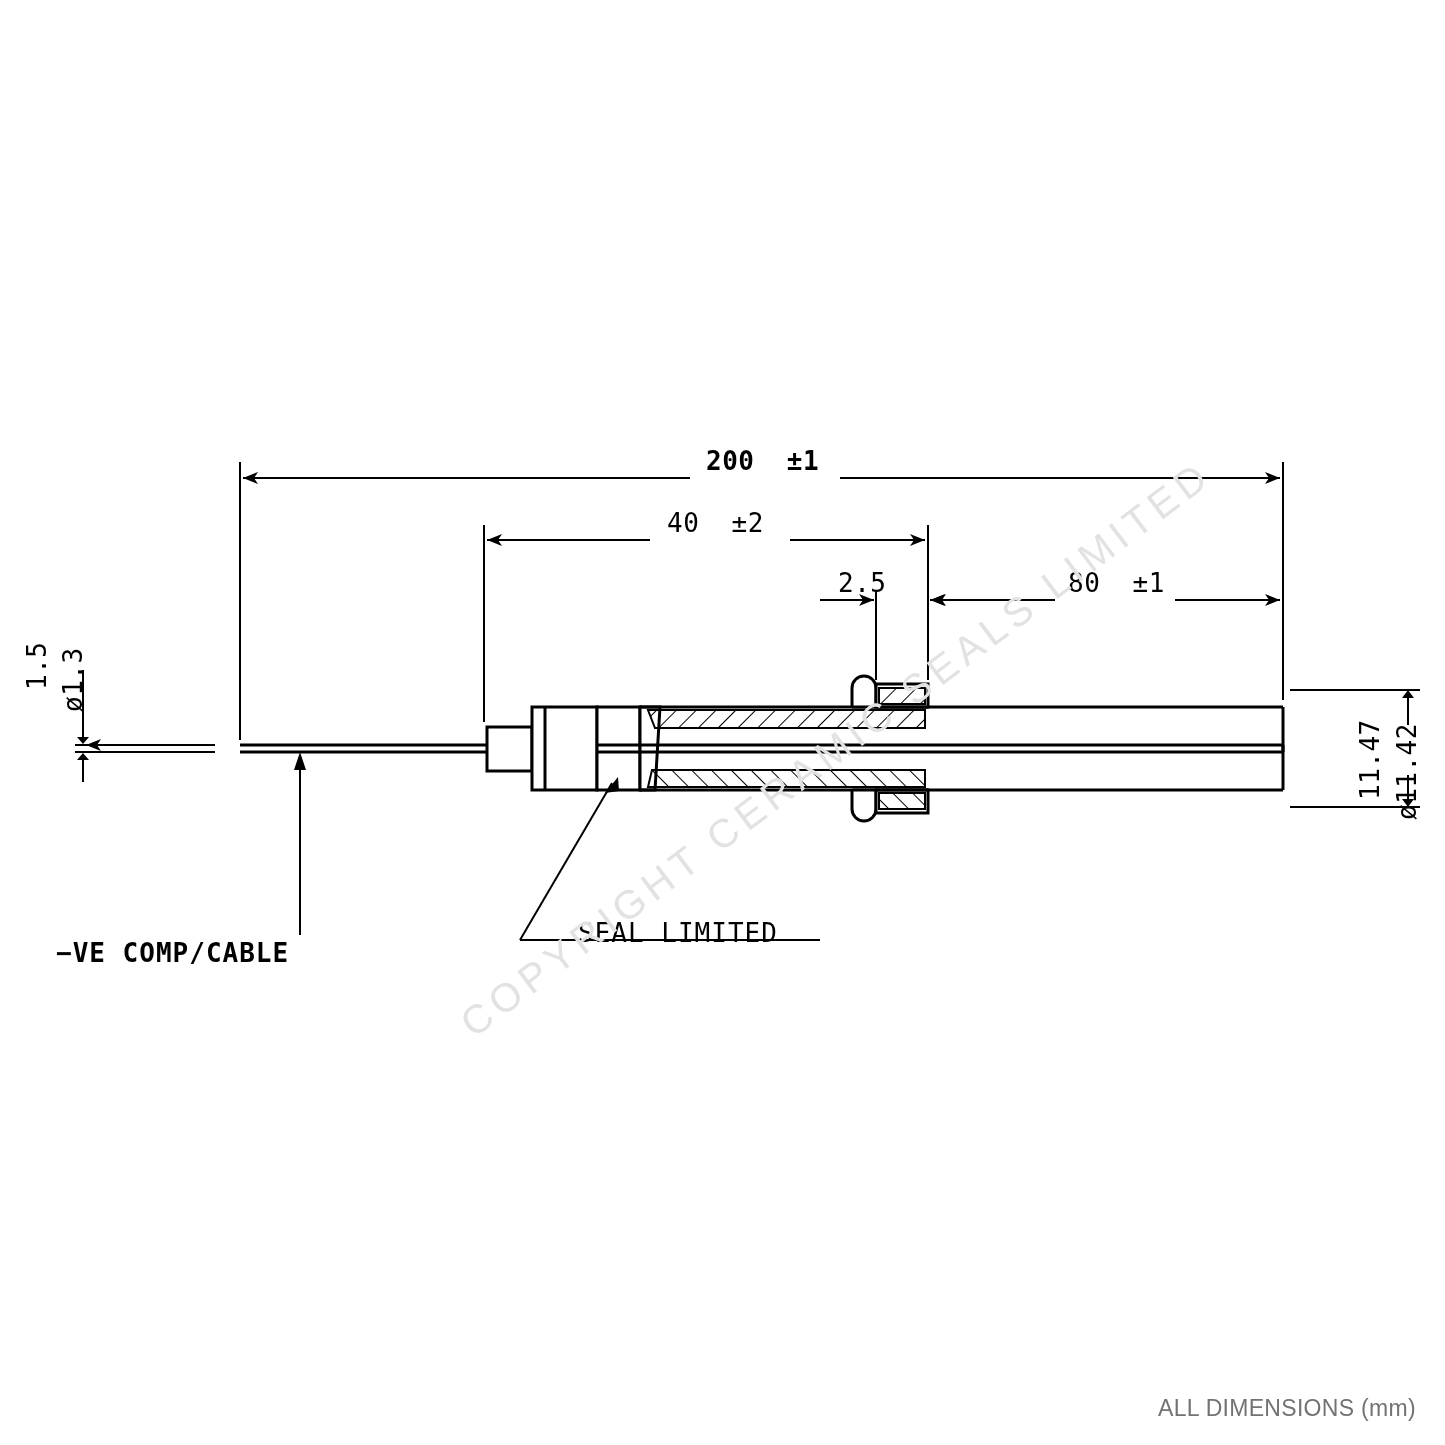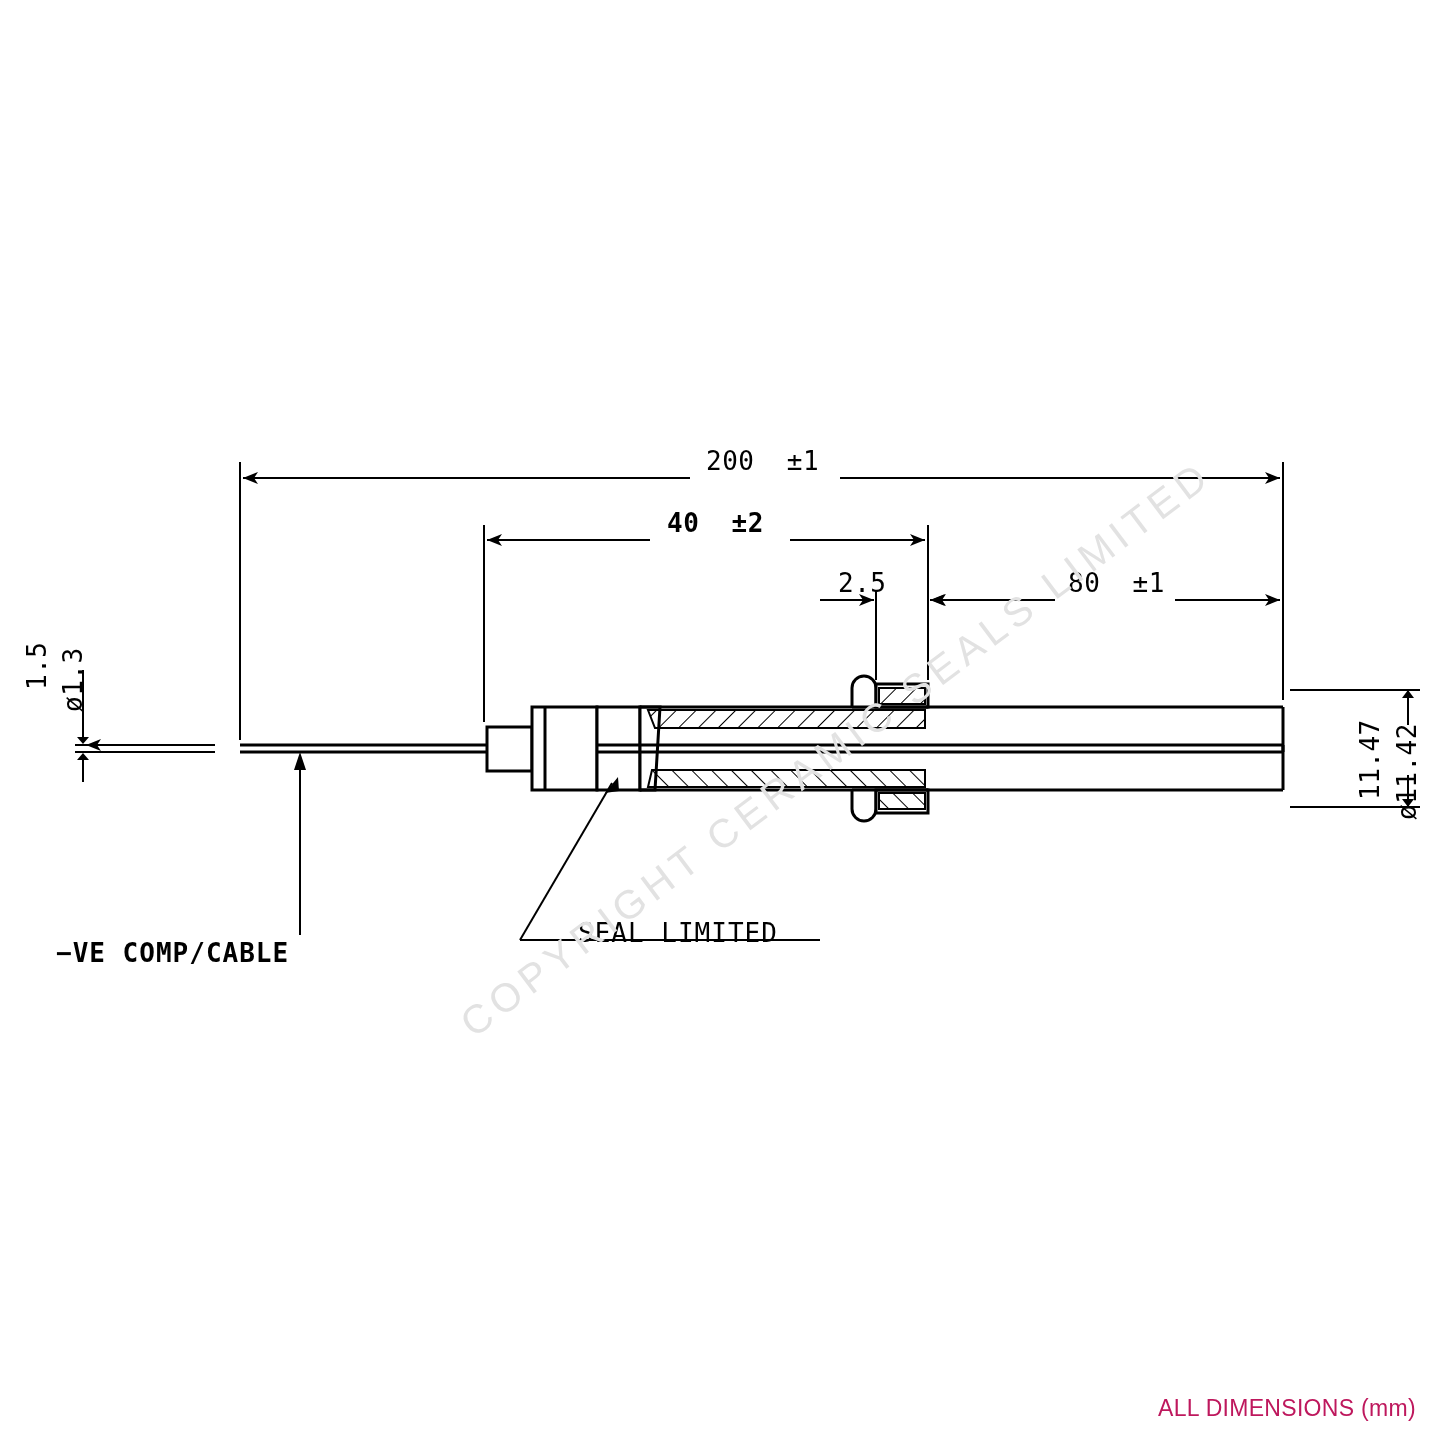--- a/index.html
+++ b/index.html
@@ -32,21 +32,21 @@
     font-size: 26px;
     letter-spacing: 0.5px;
   }
   .note-txt {
     font-size: 26px;
     letter-spacing: 1px;
   }
   .footer-txt {
     font-family: "Liberation Sans", sans-serif;
     font-size: 23px;
-    color: #be185d;
+    color: #737373;
     letter-spacing: 0.3px;
   }
   .rot90 {
     transform: rotate(-90deg);
     transform-origin: left top;
   }
   .wm {
     position: absolute;
     font-family: "Liberation Sans", sans-serif;
     font-size: 40px;
@@ -190,23 +190,23 @@
       </g>
 
       <g>
         <line x1="612" y1="783" x2="520" y2="940"></line>
         <line x1="520" y1="940" x2="820" y2="940"></line>
         <path d="M605,793 L618,777 L619,791" fill="#000000" stroke="none"></path>
       </g>
     </g>
   </svg>
 
-  <div class="lbl dim-txt" style="left:706px; top:446px;">200  ±1</div>
-
-  <div class="lbl dim-txt" style="left:667px; top:508px;font-weight:bold;">40  ±2</div>
+  <div class="lbl dim-txt" style="left:706px; top:446px;font-weight:bold;">200  ±1</div>
+
+  <div class="lbl dim-txt" style="left:667px; top:508px;">40  ±2</div>
 
   <div class="lbl dim-txt" style="left:838px; top:568px;">2.5</div>
 
   <div class="lbl dim-txt" style="left:1068px; top:568px;text-align:right;">80  ±1</div>
 
   <div class="lbl dim-txt rot90" style="left:22px; top:690px;">1.5</div>
 
   <div class="lbl dim-txt rot90" style="left:58px; top:712px;">ø1.3</div>
 
   <div class="lbl dim-txt rot90" style="left:1355px; top:800px;">11.47</div>

